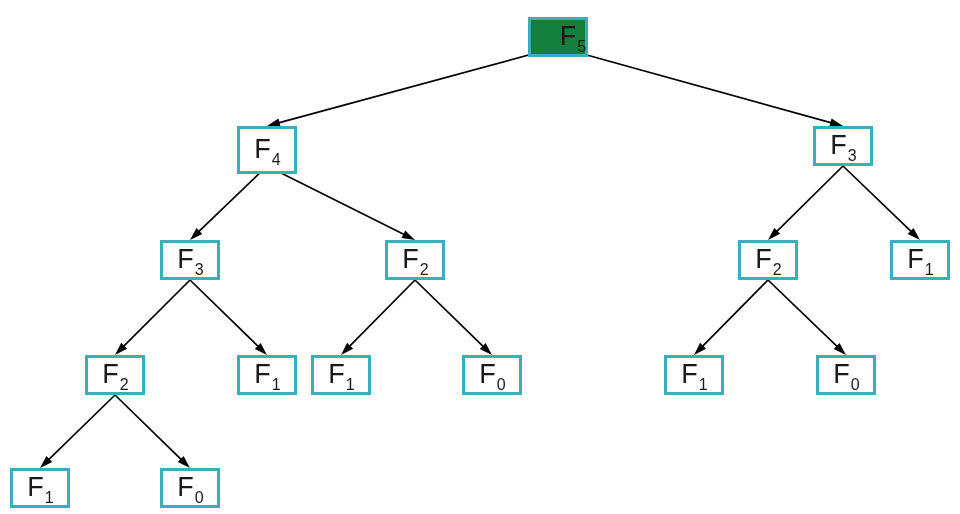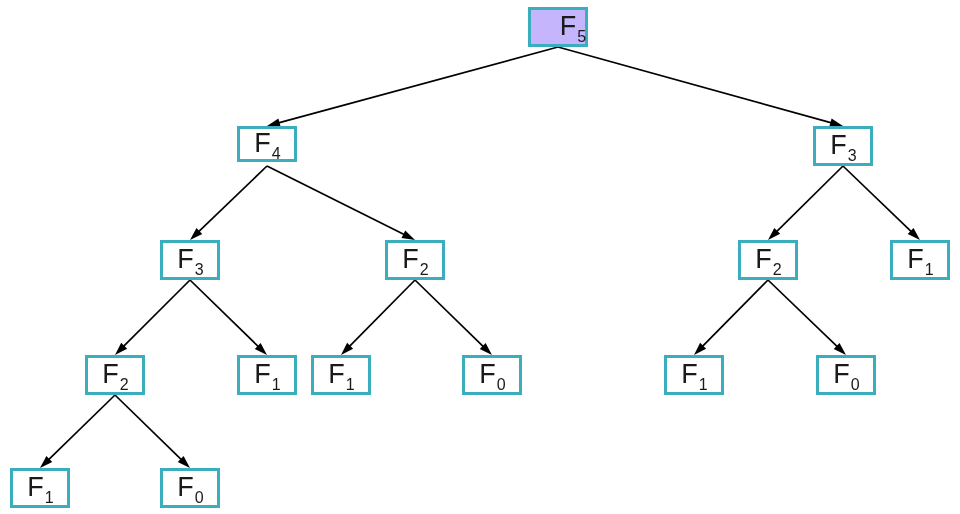--- a/index.html
+++ b/index.html
@@ -110,24 +110,24 @@
       <g>
         <line x1="115" y1="395" x2="47.88256535585806" y2="460.3276363869648" stroke="#000000" stroke-width="1.7"></line>
         <polygon points="40,468 46.386311131946094,455.9229544123581 52.24520698190023,461.9423679568315" fill="#000000"></polygon>
       </g>
       <g>
         <line x1="115" y1="395" x2="182.11743464414195" y2="460.3276363869648" stroke="#000000" stroke-width="1.7"></line>
         <polygon points="190,468 177.75479301809978,461.9423679568315 183.6136888680539,455.9229544123581" fill="#000000"></polygon>
       </g>
     </svg>
   <div id="node-layer">
-      <div class="node" style="left: 528px; top: 7px; width: 60px; height: 40px; border-color: rgb(58, 174, 188); background: #c4b5fd; padding-left: 29px;">
+      <div class="node" style="left: 528px; top: 17px; width: 60px; height: 40px; border-color: rgb(58, 174, 188); background: #15803d; padding-left: 29px;">
         <span class="node-label"><span>F</span><span class="sub">5</span></span>
       </div>
-      <div class="node" style="left: 237px; top: 126px; width: 60px; height: 36px; border-color: rgb(58, 174, 188); background: rgb(255, 255, 255);">
+      <div class="node" style="left: 237px; top: 126px; width: 60px; height: 48px; border-color: rgb(58, 174, 188); background: rgb(255, 255, 255);">
         <span class="node-label"><span>F</span><span class="sub">4</span></span>
       </div>
       <div class="node" style="left: 813px; top: 126px; width: 60px; height: 40px; border-color: rgb(58, 174, 188); background: rgb(255, 255, 255);">
         <span class="node-label"><span>F</span><span class="sub">3</span></span>
       </div>
       <div class="node" style="left: 160px; top: 240px; width: 60px; height: 40px; border-color: rgb(58, 174, 188); background: rgb(255, 255, 255);">
         <span class="node-label"><span>F</span><span class="sub">3</span></span>
       </div>
       <div class="node" style="left: 385px; top: 240px; width: 60px; height: 40px; border-color: rgb(58, 174, 188); background: rgb(255, 255, 255);">
         <span class="node-label"><span>F</span><span class="sub">2</span></span>

